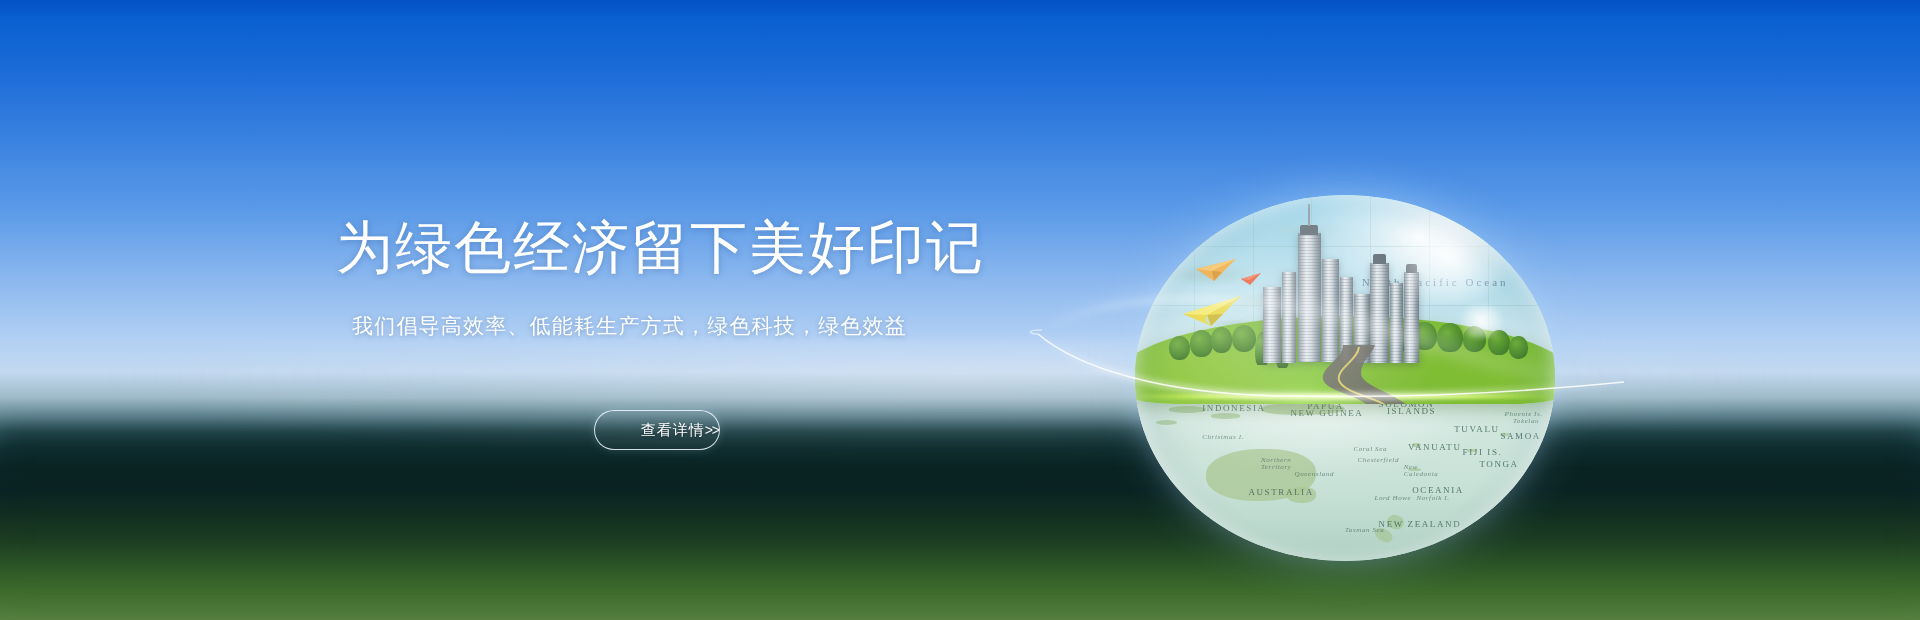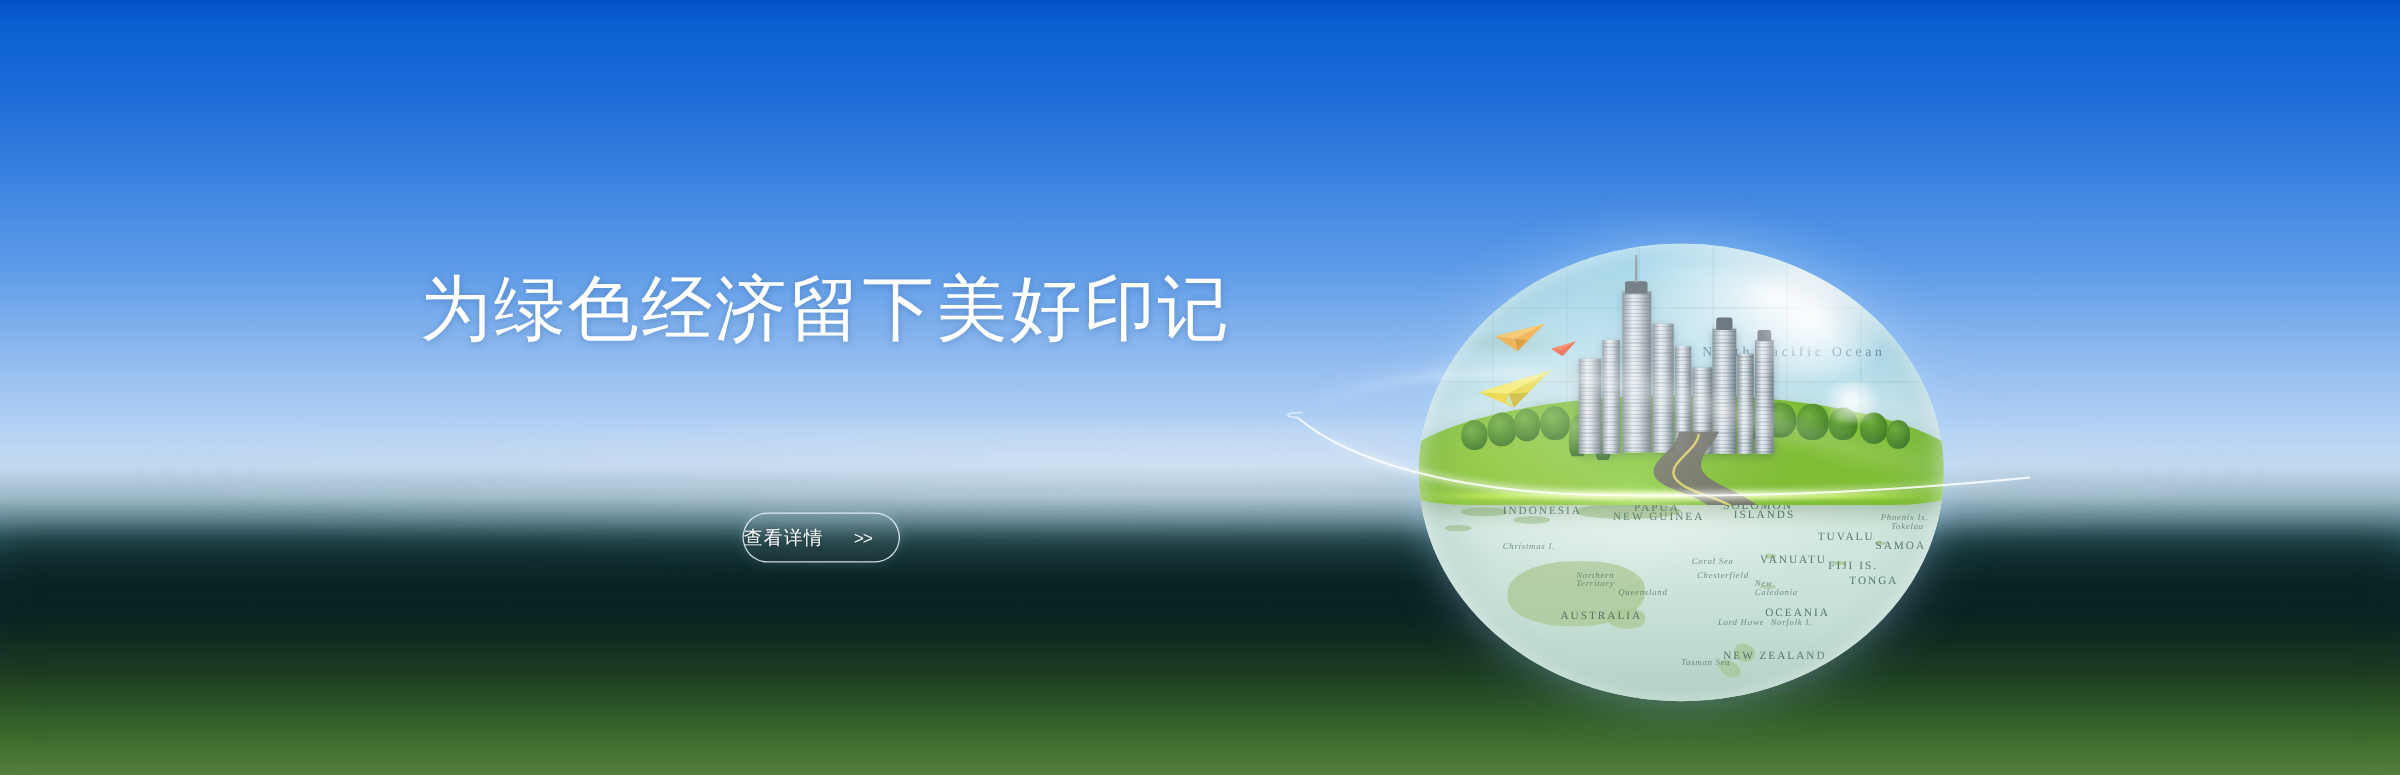--- a/index.html
+++ b/index.html
@@ -105,22 +105,22 @@
 
   
   .cta-wrap {
     position: absolute;
     left: 594px;
     top: 410px;
   }
   .cta {
     display: flex;
     align-items: center;
-    justify-content: flex-start;
-    gap: 24px;
+    justify-content: flex-end;
+    gap: 0;
     width: 126px;
     height: 40px;
     box-sizing: border-box;
     border: 1px solid rgba(235,245,255,0.88);
     border-radius: 21px;
     background: rgba(255,255,255,0.035);
     color: #ffffff;
     font-size: 15px;
     letter-spacing: 1px;
     cursor: pointer;
@@ -577,20 +577,21 @@
         <path d="M6 44 C 46 78, 130 104, 250 106 C 370 108, 470 104, 592 92" stroke="url(#swGrad)" stroke-width="4.5" fill="none" filter="url(#swBlur)"></path>
         <path d="M6 44 C 46 78, 130 104, 250 106 C 370 108, 470 104, 592 92" stroke="#ffffff" stroke-width="1.6" fill="none" opacity="0.85"></path>
 
         <path d="M10 40 C -6 40, -4 44, 6 44" stroke="#ffffff" stroke-width="1.6" fill="none" opacity="0.5"></path>
       </svg>
     </div>
   </div>
 
   <div class="copy">
     <div class="headline">为绿色经济留下美好印记</div>
+    <div class="subhead">我们倡导高效率、低能耗生产方式，绿色科技，绿色效益</div>
   </div>
 
   <div class="cta-wrap">
     <div class="cta">
       <span>查看详情</span>
       <span class="cta-arrow">&gt;&gt;</span>
     </div>
   </div>
 
 </div>

